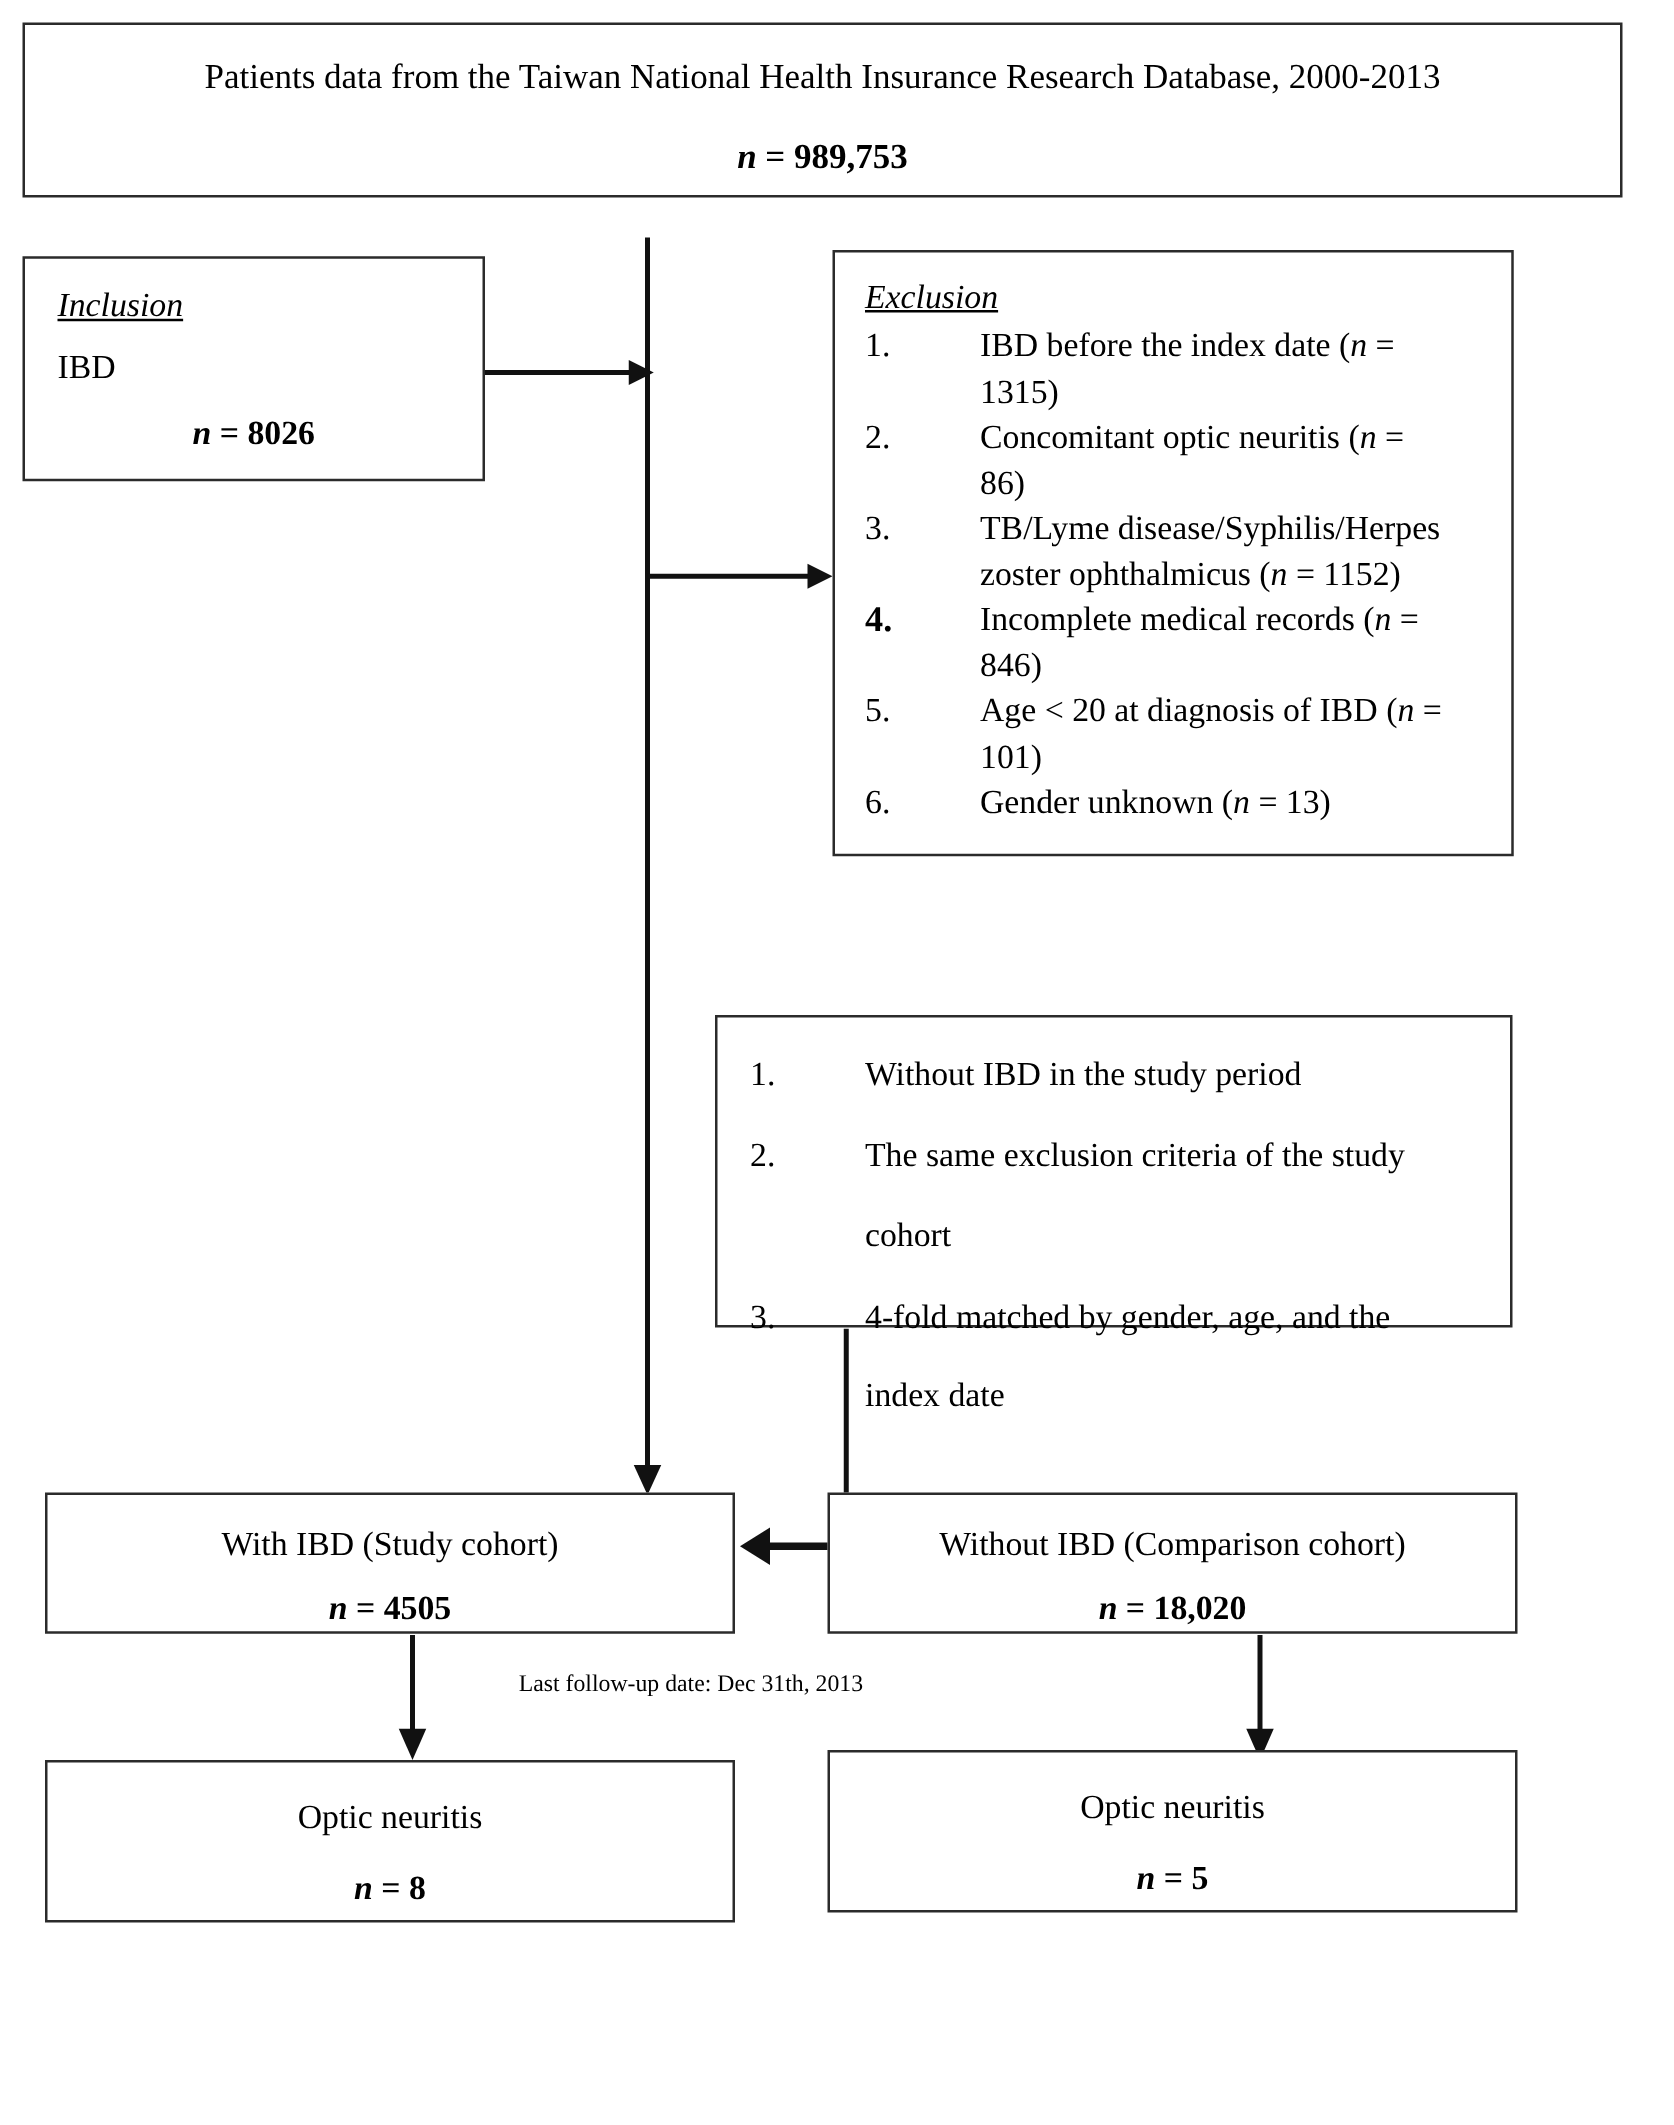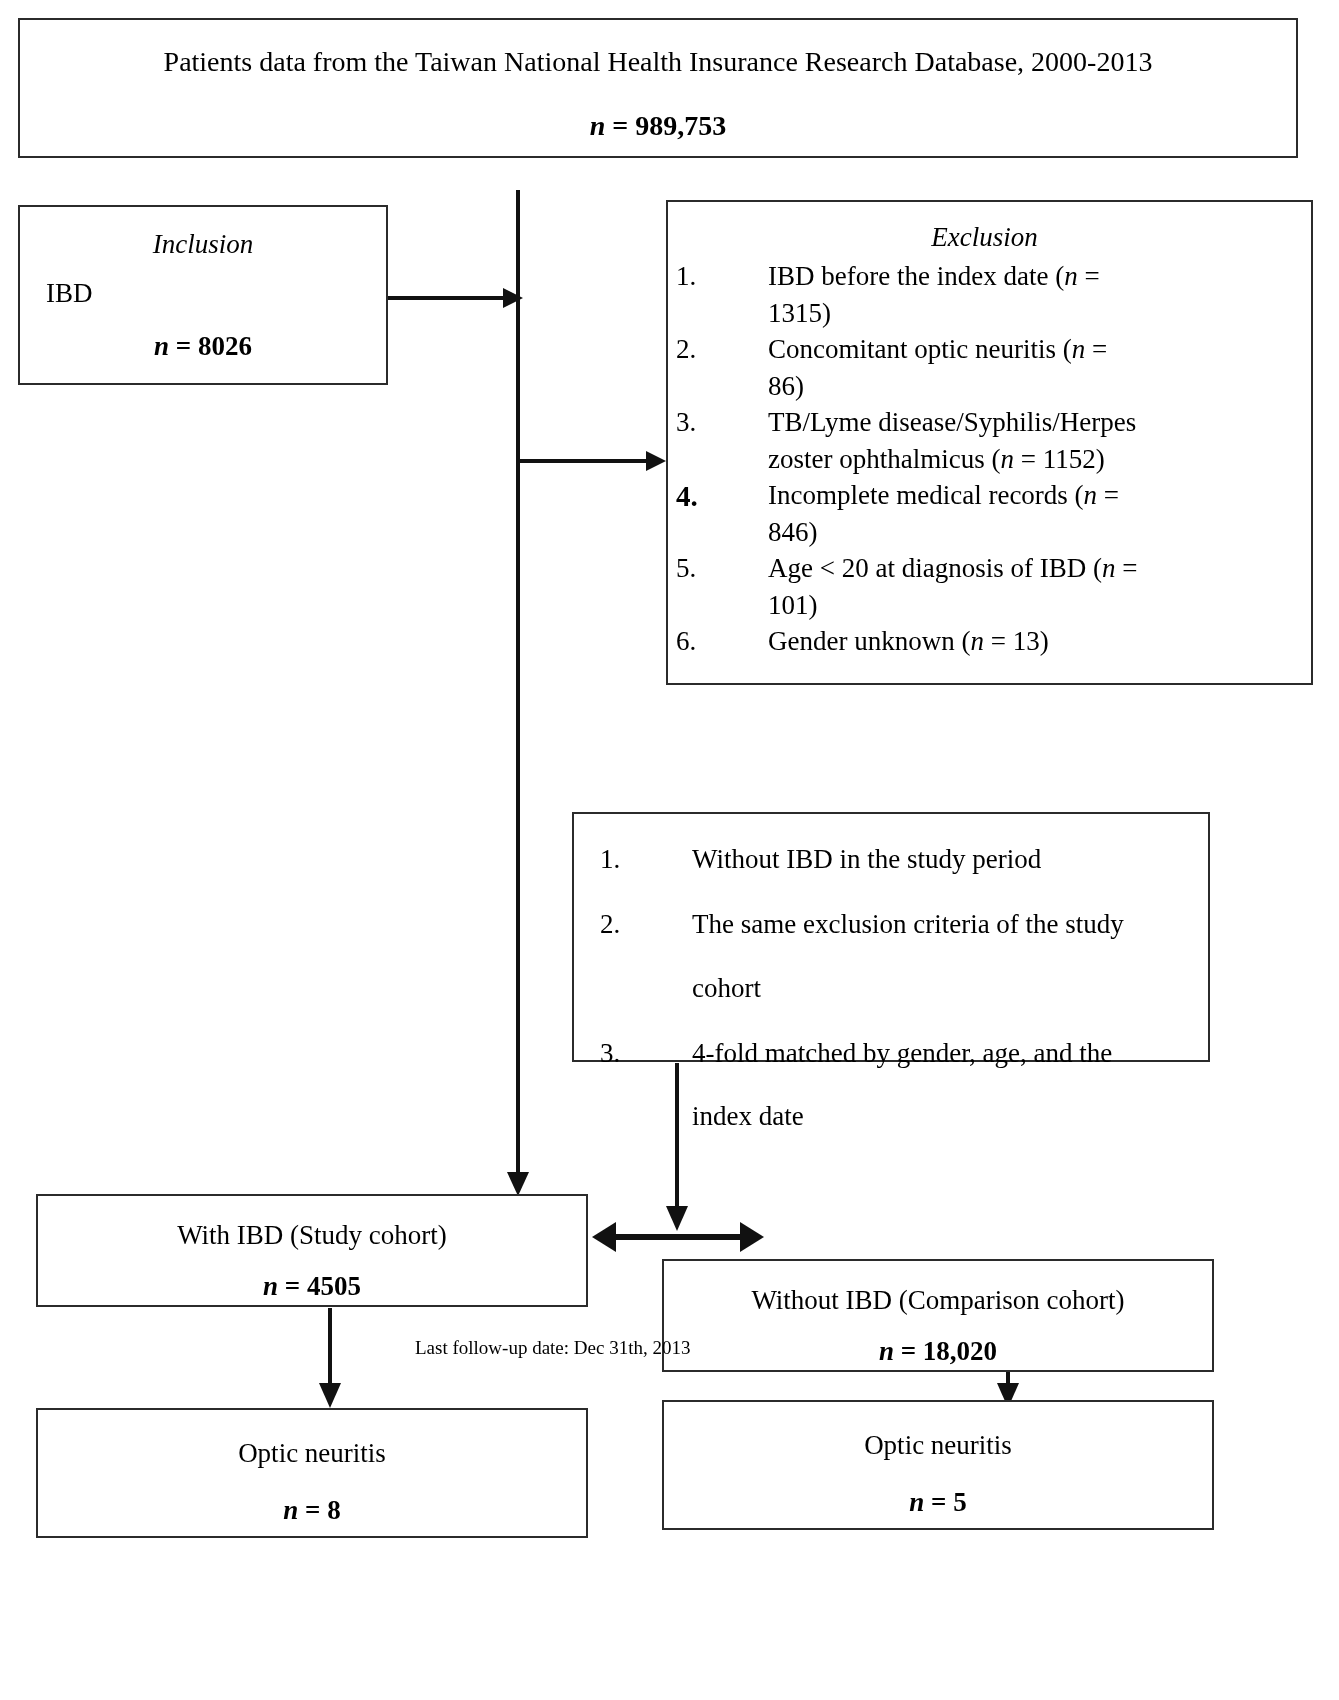--- a/index.html
+++ b/index.html
@@ -31,22 +31,22 @@
   }
   .t-body {
     font-size: 27px;
     line-height: 1.28;
   }
   .ital {
     font-style: italic;
   }
   .hdr {
     font-style: italic;
+    text-decoration: underline;
     font-size: 27px;
-    text-align: center;
   }
   
   .olist {
     list-style: none;
     margin: 0;
     padding: 0;
   }
   .olist li {
     position: relative;
     padding-left: 92px;
@@ -126,21 +126,21 @@
   </div>
 
   <div class="box" style="left:18px; top:205px; width:370px; height:180px; padding:22px 26px;">
     <div class="hdr">Inclusion</div>
     <div class="t-body" style="margin-top:16px;">IBD</div>
     <div class="t-body ctr" style="margin-top:18px; font-weight:bold;">
       <span class="ital">n</span><span> = 8026</span>
     </div>
   </div>
 
-  <div class="box" style="left:666px; top:200px; width:647px; height:485px; padding:20px 18px 12px 8px;">
+  <div class="box" style="left:666px; top:200px; width:545px; height:485px; padding:20px 18px 12px 24px;">
     <div class="hdr">Exclusion </div>
     <ul class="olist t-body" style="margin-top:6px;">
       <li>
         <span class="mk">1.</span><span>IBD before the index date (</span><span class="ital">n</span><span> =</span>
       </li>
       <li>
         <span class="mk"></span><span>1315)</span>
       </li>
       <li>
         <span class="mk">2.</span><span>Concomitant optic neuritis (</span><span class="ital">n</span><span> =</span>
@@ -188,21 +188,21 @@
     </ul>
   </div>
 
   <div class="box ctr" style="left:36px; top:1194px; width:552px; height:113px; padding:22px 16px;">
     <div class="t-body">With IBD (Study cohort)</div>
     <div class="t-body" style="margin-top:16px; font-weight:bold;">
       <span class="ital">n</span><span> = 4505</span>
     </div>
   </div>
 
-  <div class="box ctr" style="left:662px; top:1259px; width:552px; height:113px; padding:22px 12px;">
+  <div class="box ctr" style="left:662px; top:1194px; width:552px; height:113px; padding:22px 12px;">
     <div class="t-body">Without IBD (Comparison cohort)</div>
     <div class="t-body" style="margin-top:16px; font-weight:bold;">
       <span class="ital">n</span><span> = 18,020</span>
     </div>
   </div>
 
   <div class="capline" style="left:415px; top:1337px;">Last follow-up date: Dec 31th, 2013</div>
 
   <div class="box ctr" style="left:36px; top:1408px; width:552px; height:130px; padding:26px 16px;">
     <div class="t-body">Optic neuritis</div>

